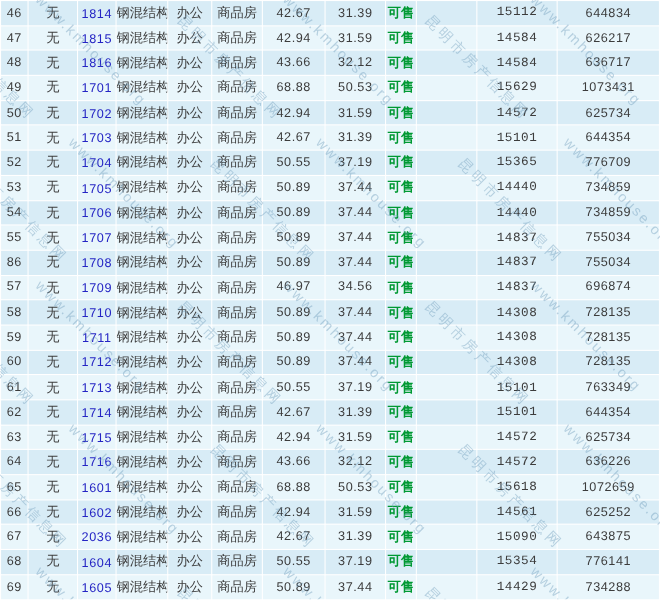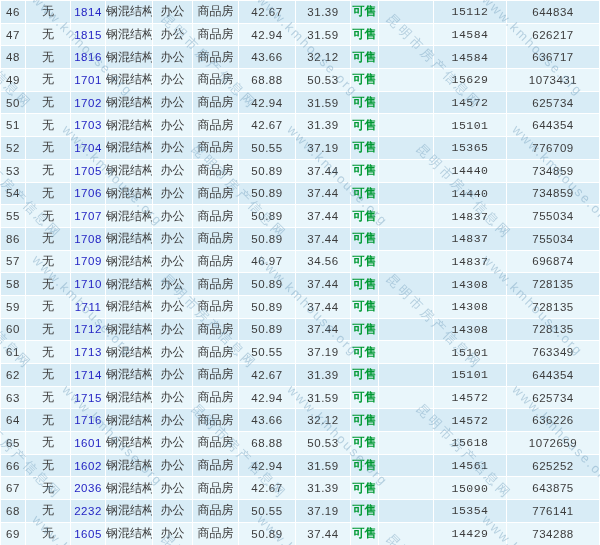--- a/index.html
+++ b/index.html
@@ -402,21 +402,21 @@
       <div class="cell c-inner num">31.39</div>
       <div class="cell c-status"><span class="status-avail">可售</span></div>
       <div class="cell c-spacer"></div>
       <div class="cell c-price num">15090</div>
       <div class="cell c-total num">643875</div>
     </div>
 
     <div class="trow even">
       <div class="cell c-no num">68</div>
       <div class="cell c-none">无</div>
-      <div class="cell c-room"><span class="room-link num">2232</span></div>
+      <div class="cell c-room"><span class="room-link num">1604</span></div>
       <div class="cell c-struct">钢混结构</div>
       <div class="cell c-usage">办公</div>
       <div class="cell c-type">商品房</div>
       <div class="cell c-area num">50.55</div>
       <div class="cell c-inner num">37.19</div>
       <div class="cell c-status"><span class="status-avail">可售</span></div>
       <div class="cell c-spacer"></div>
       <div class="cell c-price num">15354</div>
       <div class="cell c-total num">776141</div>
     </div>

